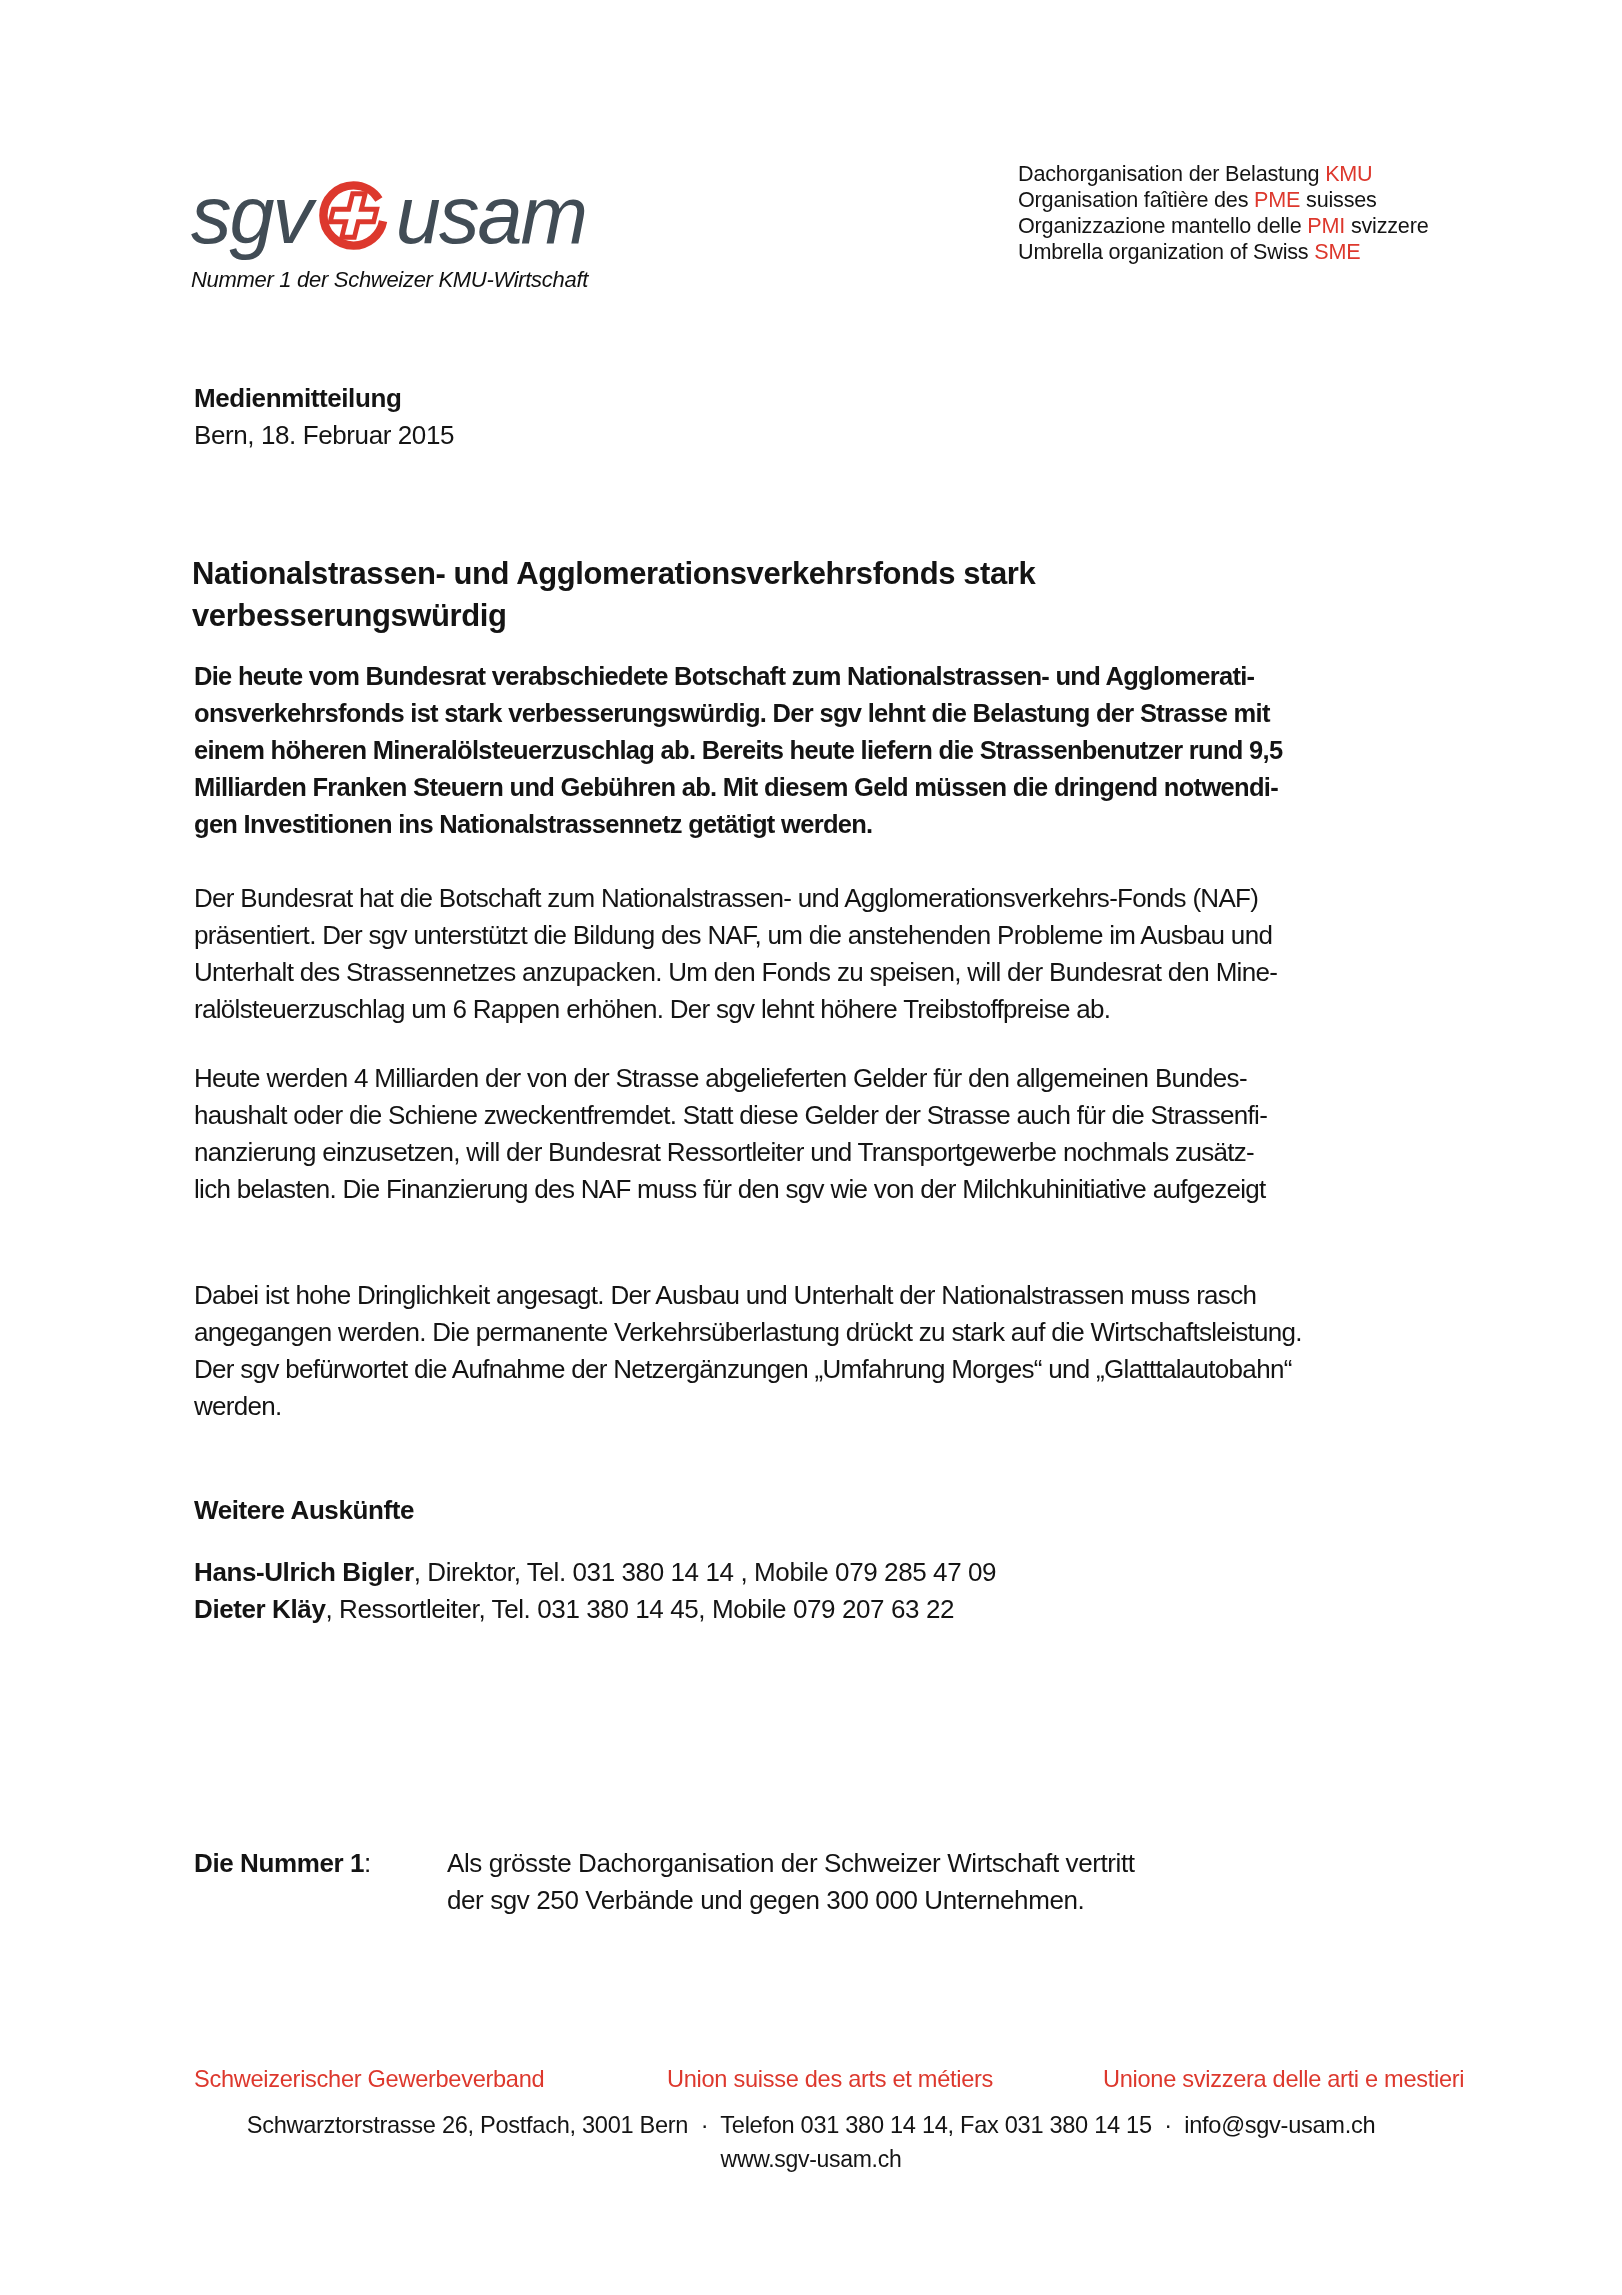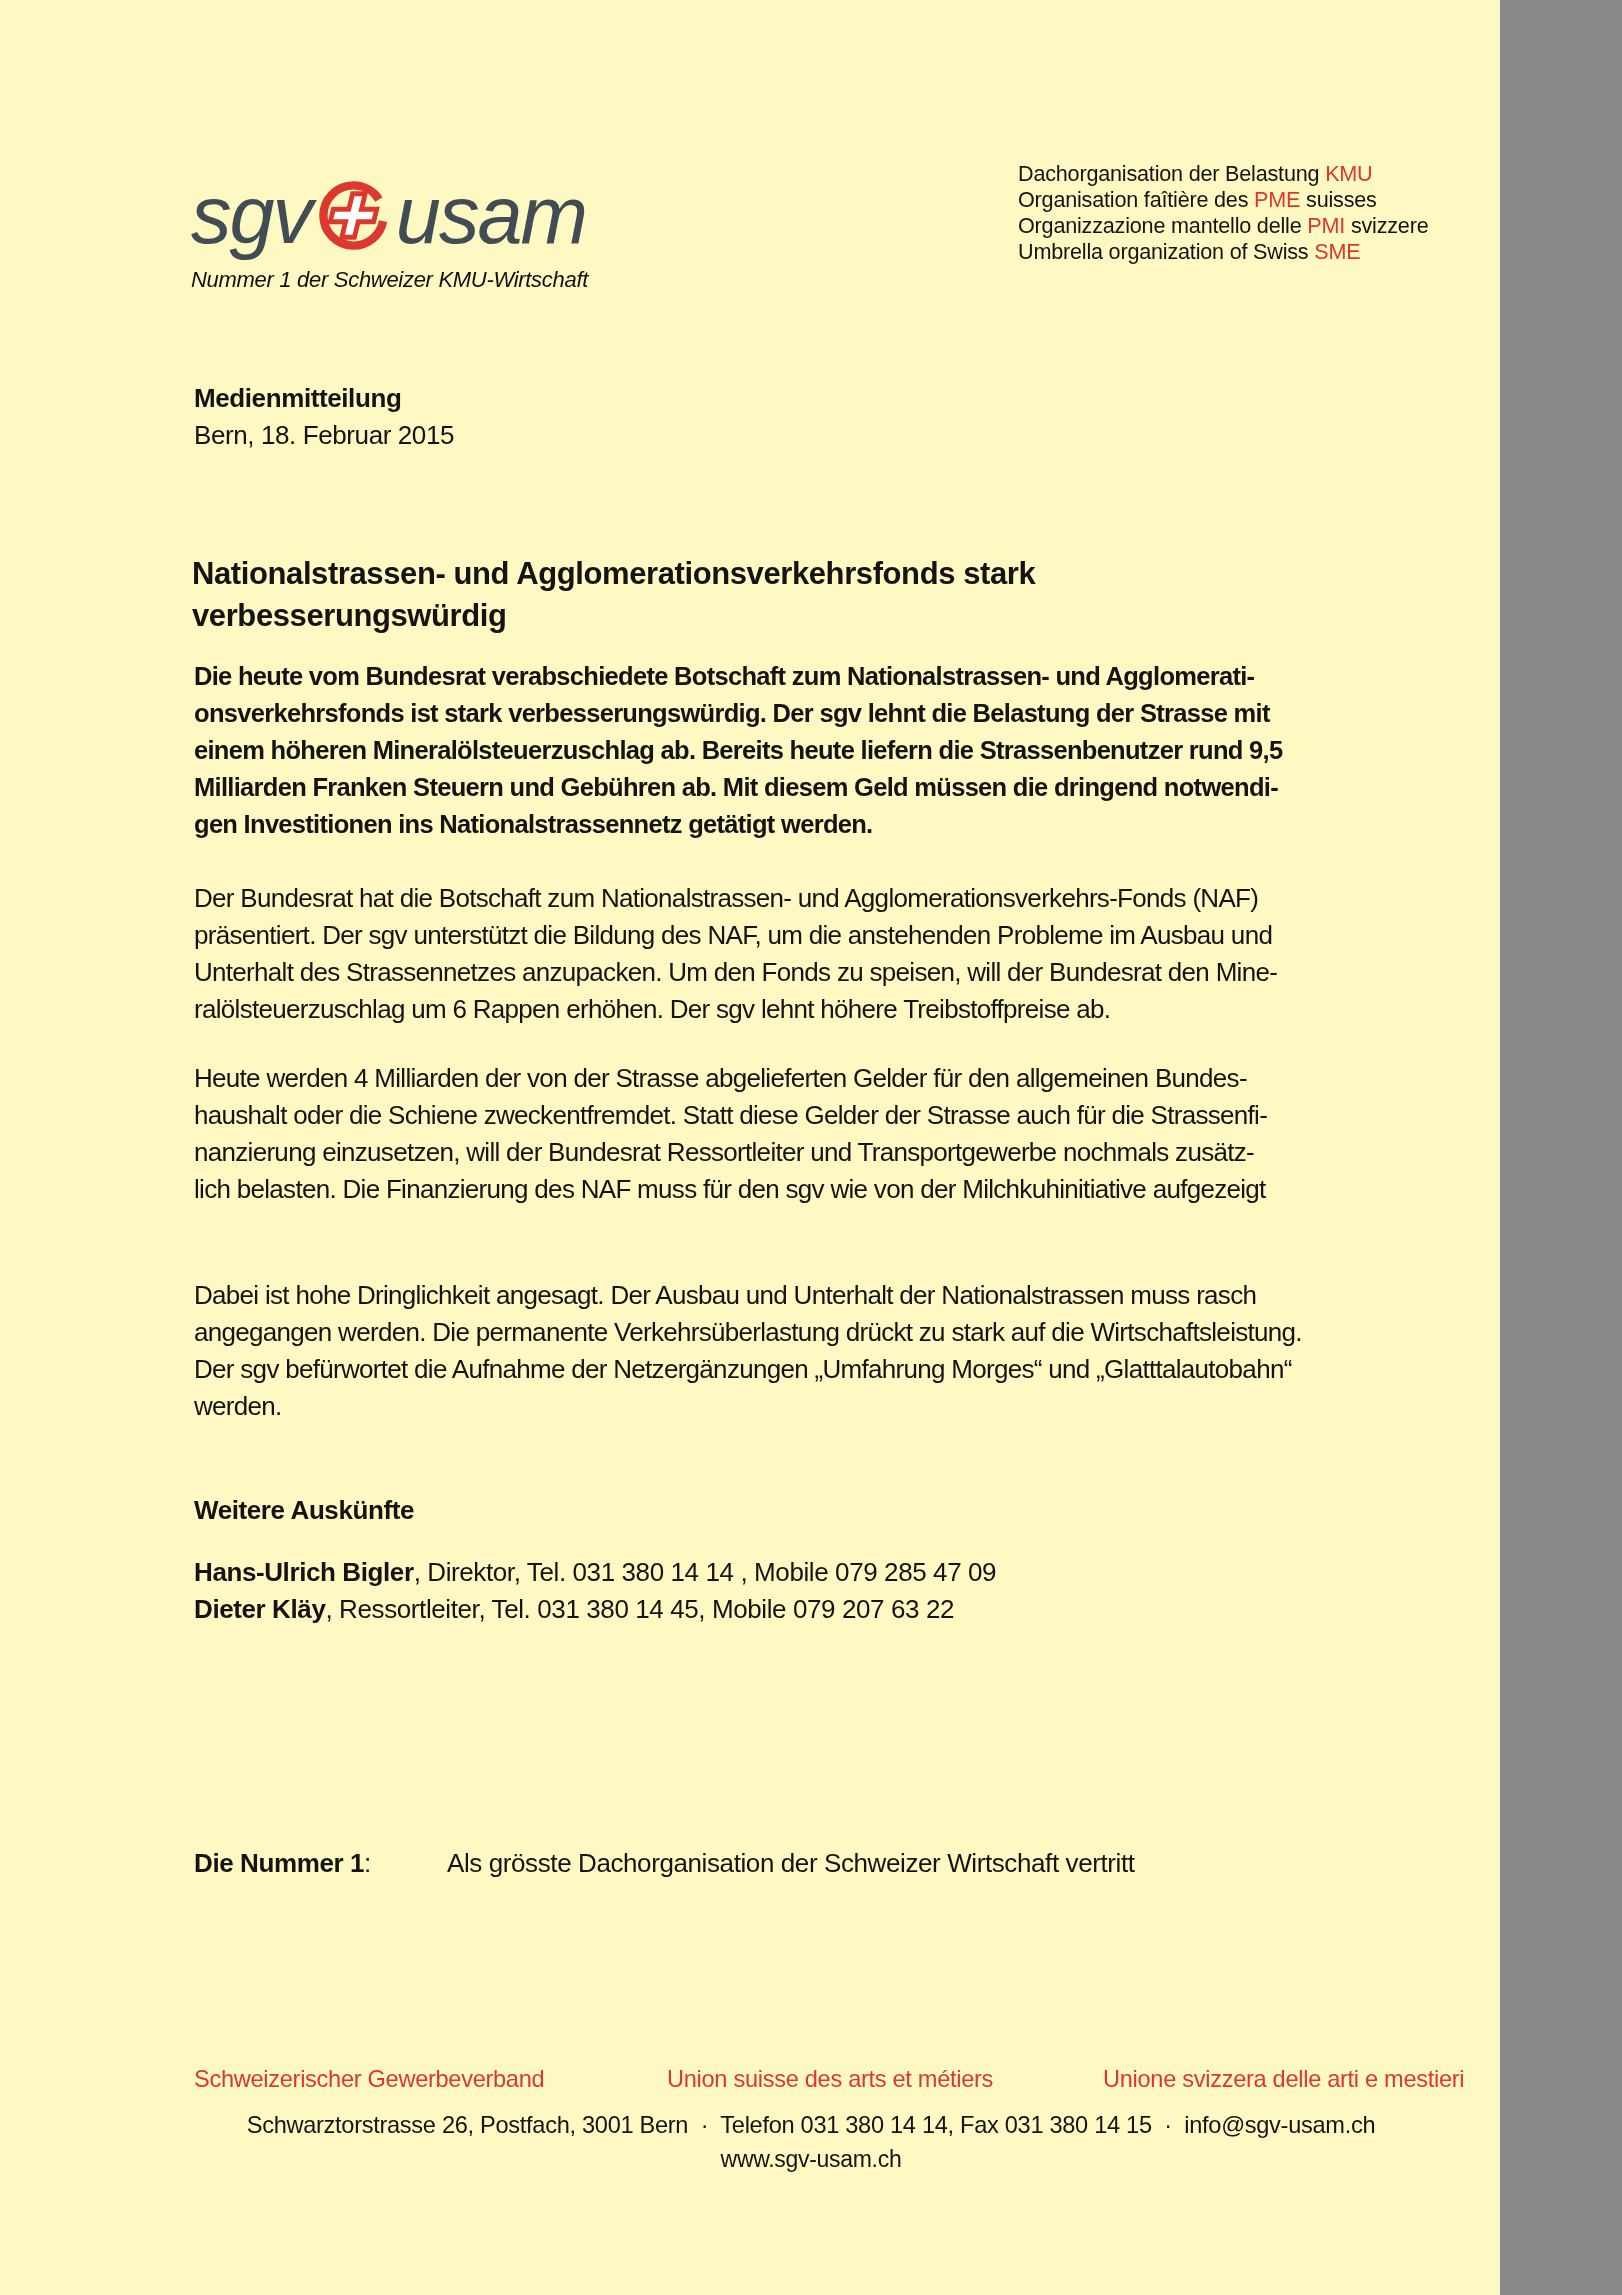--- a/index.html
+++ b/index.html
@@ -1,17 +1,17 @@
 <!DOCTYPE html>
 <html style="font-size:10.5px"><head>
 <meta charset="utf-8">
 <style>
   html,body{margin:0;padding:0;background:#888;}
   .page{
-    position:relative;width:1500px;height:2295px;background:#fef9c3;
+    position:relative;width:1622px;height:2295px;background:#ffffff;
     font-family:"Liberation Sans","DejaVu Sans",sans-serif;color:#141414;overflow:hidden;
   }
   .abs{position:absolute;}
   .line{white-space:pre;}
   
   .logo{left:191px;top:175px;}
   .logo-row{display:flex;align-items:center;}
   .logo-word{font-style:italic;font-size:81px;line-height:1;color:#414c55;letter-spacing:-2px;}
   .logo-emblem{width:77px;height:77px;margin:0 3.9px;overflow:visible;}
   .logo-tagline{margin-top:10.5px;font-style:italic;font-size:22px;letter-spacing:-0.3px;color:#111;}
@@ -115,20 +115,21 @@
   <div class="abs contacts">
     <div class="contacts-heading line">Weitere Auskünfte</div>
     <div class="contact-line"><span class="contact-name">Hans-Ulrich Bigler</span><span>, Direktor, Tel. 031 380 14 14 , Mobile 079 285 47 09</span></div>
     <div class="contact-line"><span class="contact-name">Dieter Kläy</span><span>, Ressortleiter, Tel. 031 380 14 45, Mobile 079 207 63 22</span></div>
   </div>
 
   <div class="abs number-one">
     <div class="number-one-label"><b>Die Nummer 1</b><span>:</span></div>
     <div>
       <div class="line">Als grösste Dachorganisation der Schweizer Wirtschaft vertritt</div>
+      <div class="line">der sgv 250 Verbände und gegen 300 000 Unternehmen.</div>
     </div>
   </div>
 
   <div class="abs footer-orgs">
     <span class="footer-org-de">Schweizerischer Gewerbeverband</span>
     <span class="footer-org-fr">Union suisse des arts et métiers</span>
     <span class="footer-org-it">Unione svizzera delle arti e mestieri</span>
   </div>
   <div class="abs footer-address">Schwarztorstrasse 26, Postfach, 3001 Bern  ·  Telefon 031 380 14 14, Fax 031 380 14 15  ·  info@sgv-usam.ch</div>
   <div class="abs footer-web">www.sgv-usam.ch</div>

